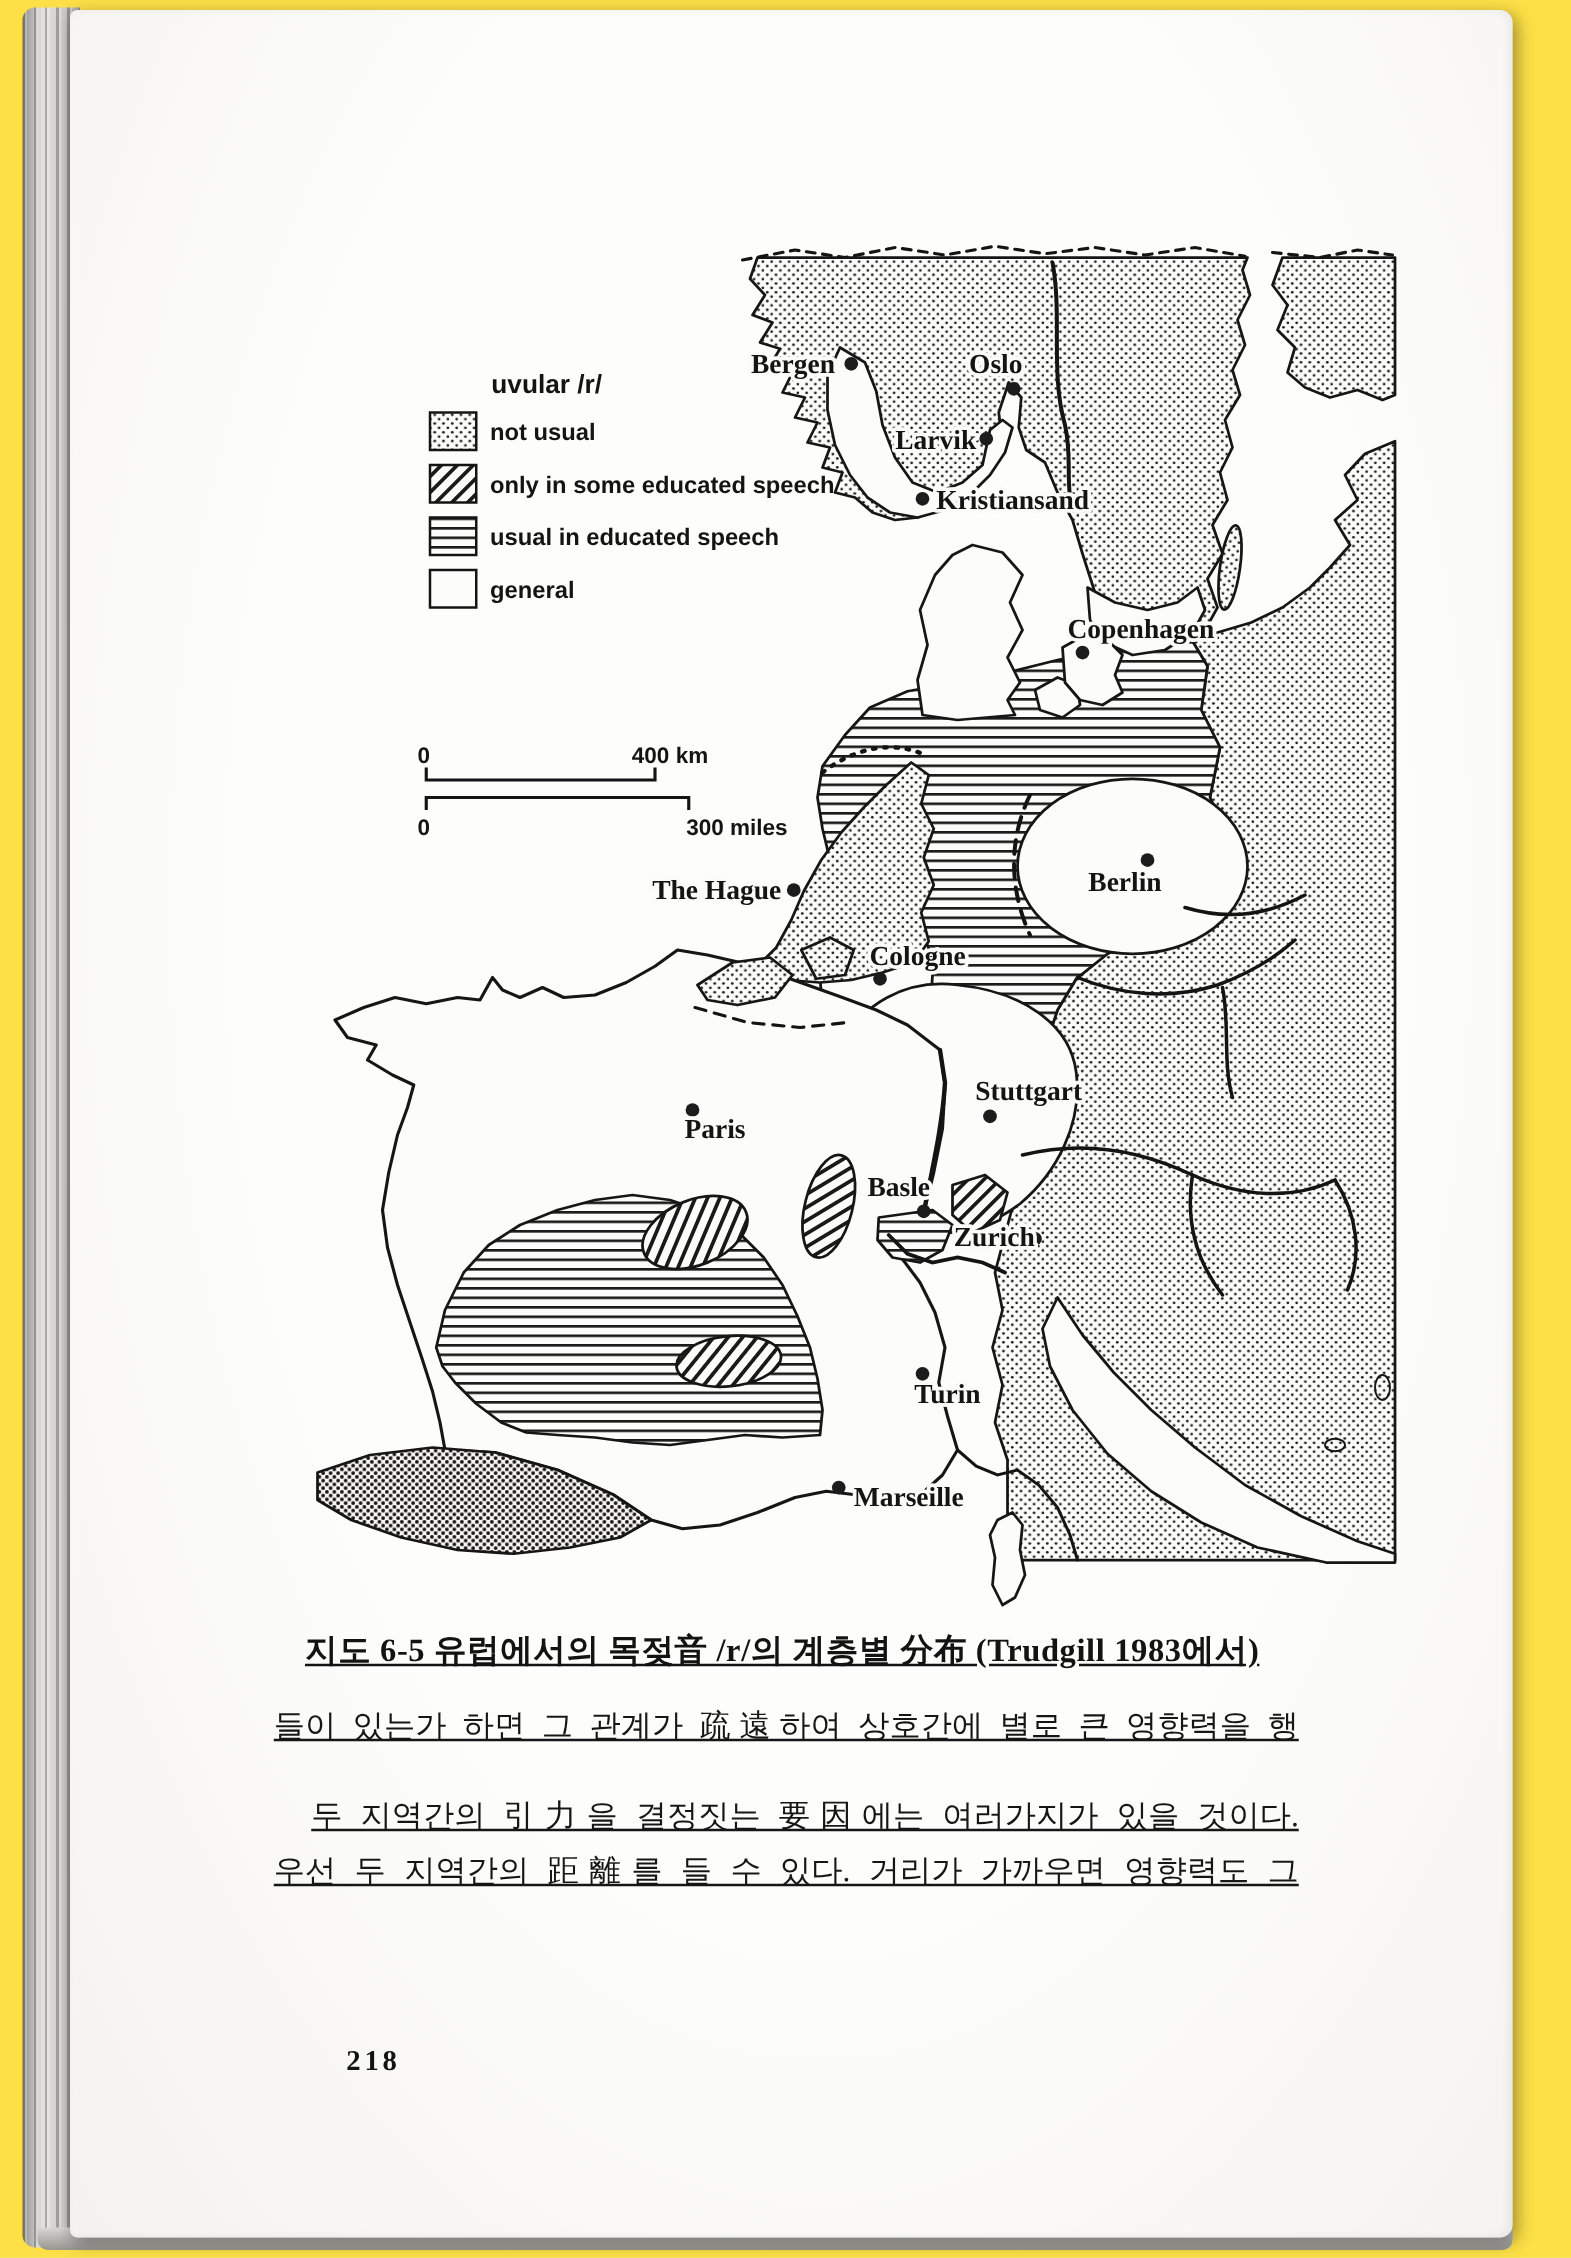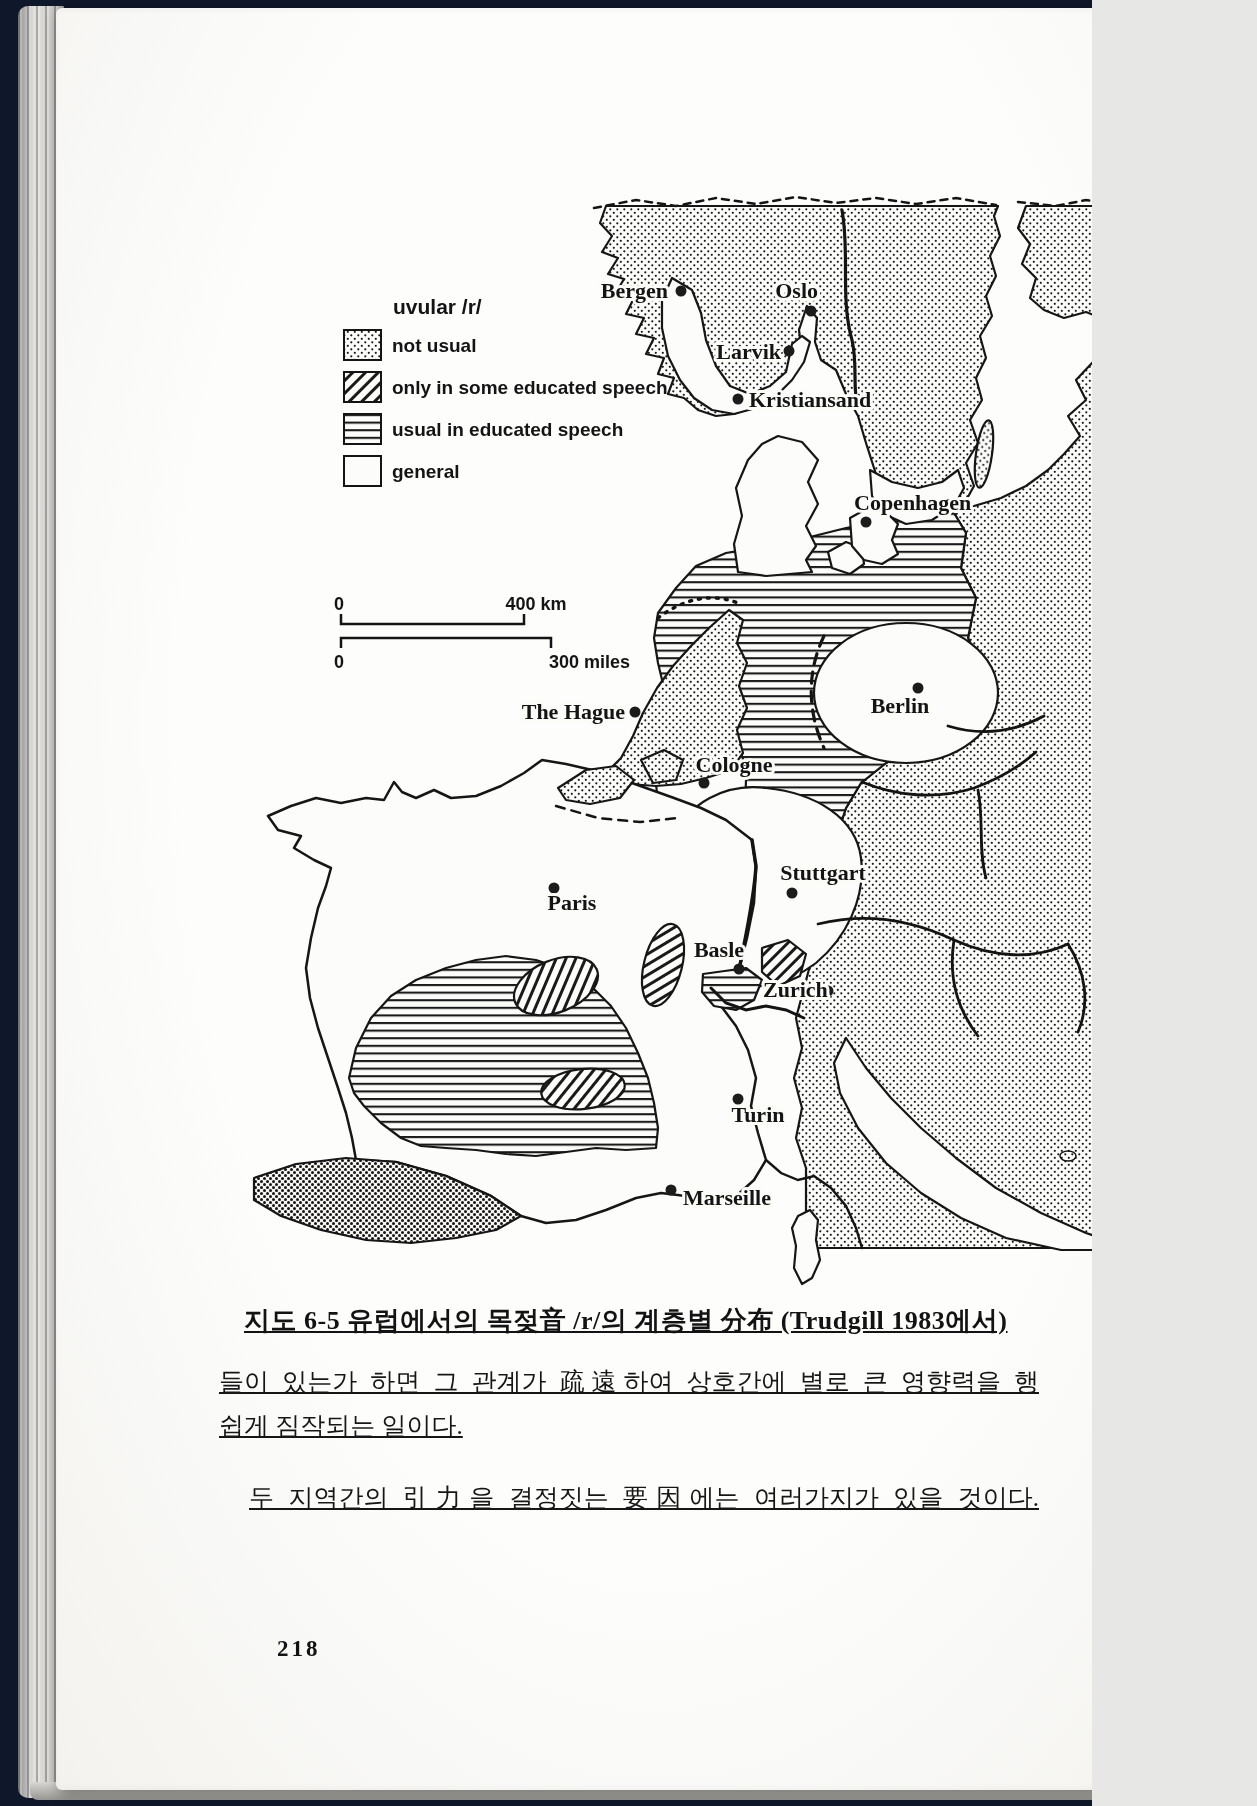--- a/index.html
+++ b/index.html
@@ -1,17 +1,17 @@
 <!DOCTYPE html>
 <html><head>
 <meta charset="utf-8">
 <style>
   html,body{margin:0;padding:0;}
   body{background:#e7e7e5;font-family:"Liberation Serif",serif;}
-  .stage{position:relative;width:1092px;height:1806px;overflow:hidden;background:#0f172a;}
+  .stage{position:relative;width:1257px;height:1806px;overflow:hidden;background:#fde047;}
   
   .book-edge-left{position:absolute;left:18px;top:6px;width:46px;height:1792px;border-radius:10px 0 0 10px;
     background:linear-gradient(90deg,#8f8f8d,#e2e1de 35%,#cfcecb 70%,#a5a4a1);}
   .book-edge-left:after{content:"";position:absolute;inset:0;border-radius:10px 0 0 10px;
     background:repeating-linear-gradient(90deg,rgba(40,40,40,.30) 0 2px,rgba(255,255,255,.25) 2px 4px,transparent 4px 9px);}
   .book-edge-bottom{position:absolute;left:30px;top:1782px;width:1180px;height:18px;border-radius:0 0 8px 8px;
     background:linear-gradient(180deg,#d8d7d4,#96958f);}
   .page{position:absolute;left:56px;top:8px;width:1154px;height:1782px;border-radius:6px 10px 10px 6px;
     background:radial-gradient(ellipse at 52% 40%,#fdfdfc 55%,#f3f2ee 100%);
     box-shadow:3px 4px 14px rgba(0,0,0,.38), inset -3px 0 8px rgba(0,0,0,.06);}
@@ -204,19 +204,19 @@
             <circle cx="465" cy="1042" r="5.5" fill="#1c1c1c"></circle>
             <text x="477" y="1057" text-anchor="start" class="city">Marseille</text>
           </g>
         </g>
     </svg>
 
     <div class="caption">지도 6-5  유럽에서의 목젖音 /r/의 계층별 分布 (Trudgill 1983에서)</div>
 
     <div class="bodytext">
       <div class="bline">들이 있는가 하면 그 관계가 疏遠하여 상호간에 별로 큰 영향력을 행</div>
-      <div class="bline no-just">쉽게 짐작되는 일이다.</div>
       <div class="bline indent">두 지역간의 引力을 결정짓는 要因에는 여러가지가 있을 것이다.</div>
+      <div class="bline">우선 두 지역간의 距離를 들 수 있다. 거리가 가까우면 영향력도 그</div>
     </div>
 
     <div class="pagenum">218</div>
   </div>
 </div>
 
 </body></html>

